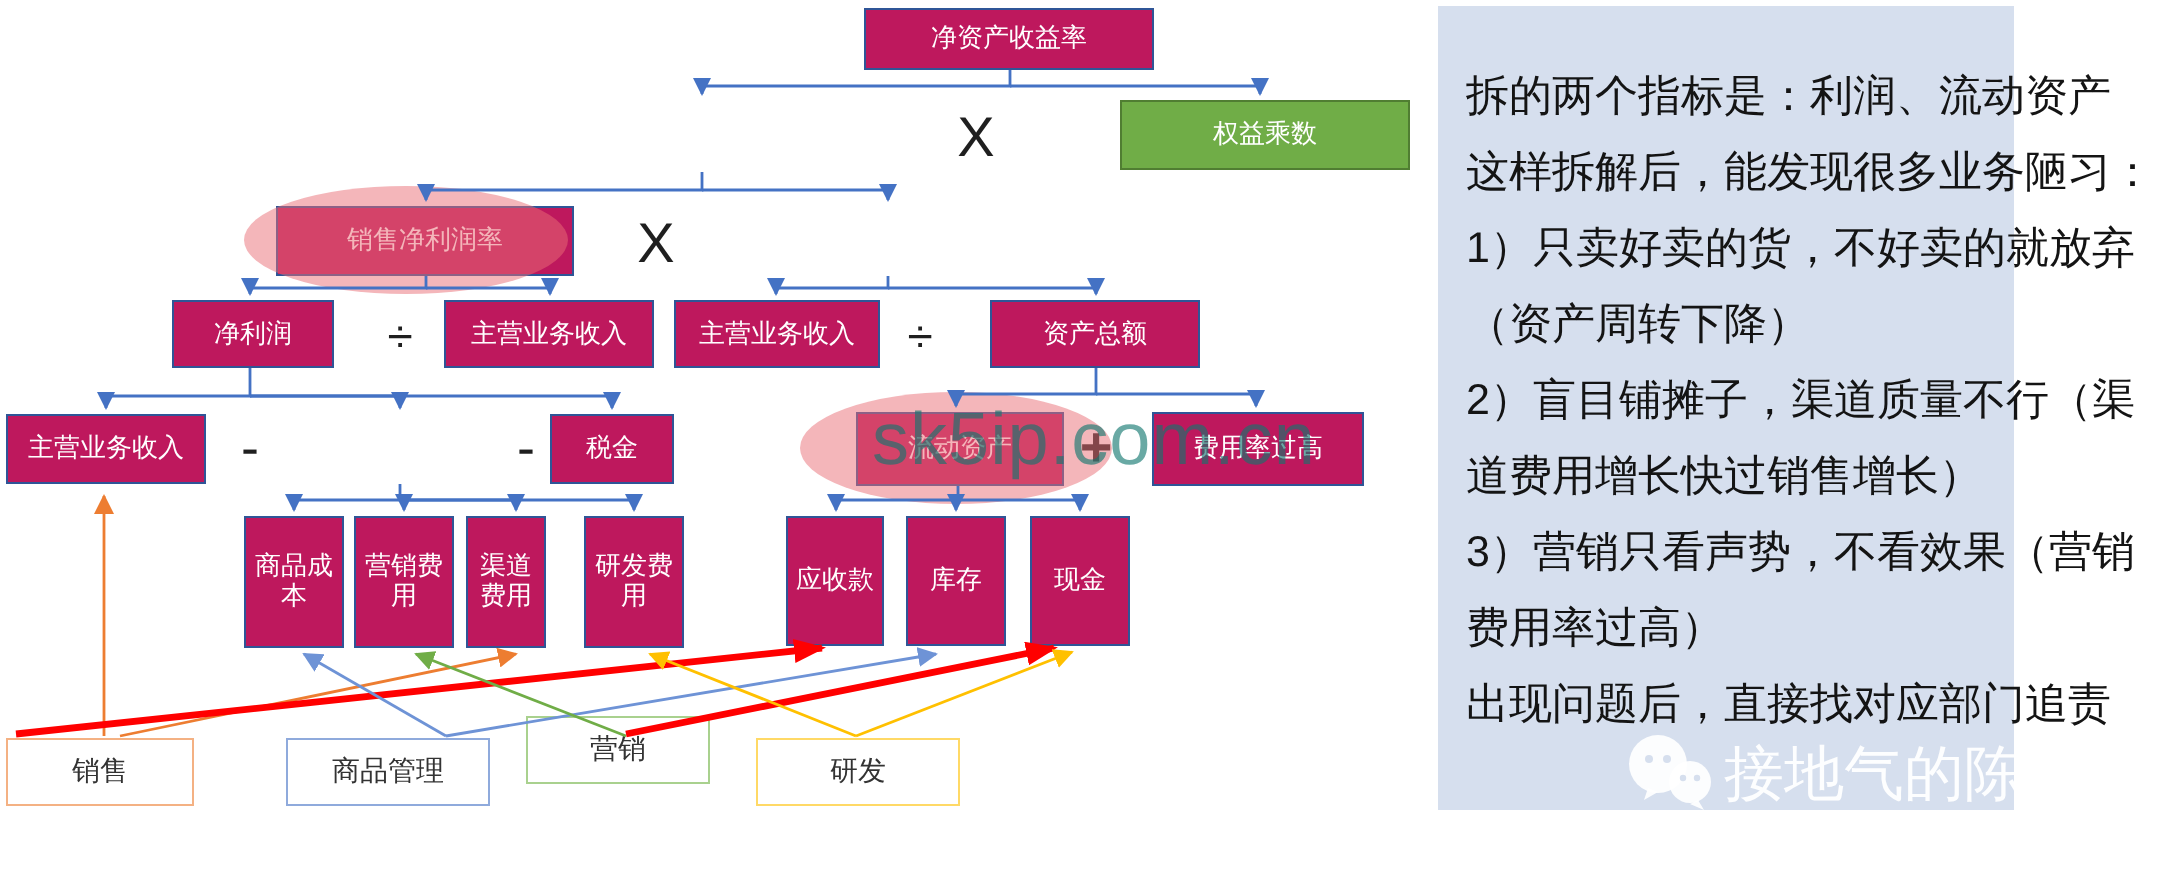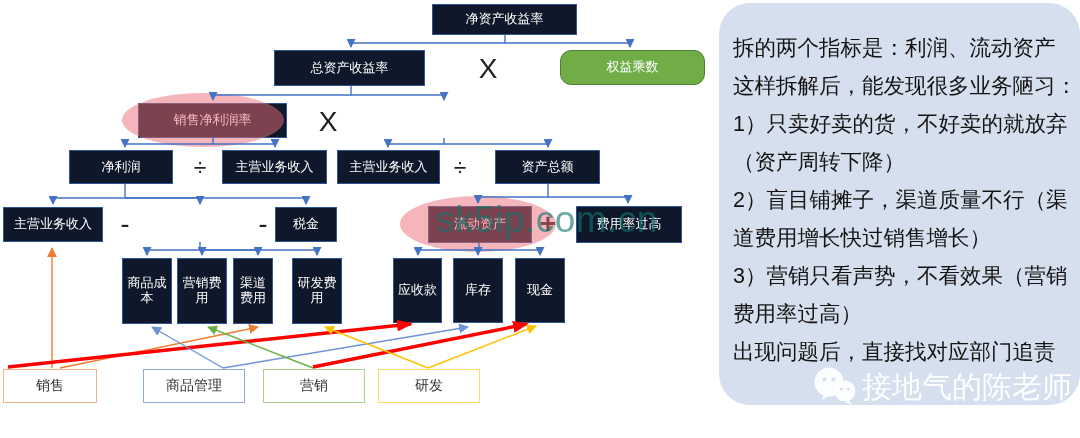--- a/index.html
+++ b/index.html
@@ -1,51 +1,50 @@
 <!DOCTYPE html>
 <html><head>
 <meta charset="utf-8">
 <style>
   html,body{margin:0;padding:0;background:#fff;}
   #canvas{position:relative;width:1080px;height:438px;background:#fff;overflow:hidden;
           font-family:"Liberation Sans","DejaVu Sans",sans-serif;}
   
   .node{position:absolute;display:flex;align-items:center;justify-content:center;
         text-align:center;font-size:13px;line-height:1.15;color:#fff;
-        background:#0f172a;border:1.5px solid #2F5597;box-sizing:border-box;
+        background:#be185d;border:1.5px solid #2F5597;box-sizing:border-box;
         z-index:2;padding:1px 2px;}
-  .node.green{background:#70AD47;border-color:#507E32;border-radius:11px;}
+  .node.green{background:#70AD47;border-color:#507E32;}
   .dept{position:absolute;display:flex;align-items:center;justify-content:center;
         font-size:14px;color:#333;background:#fff;border:1.5px solid;box-sizing:border-box;z-index:2;}
   .op{position:absolute;display:flex;align-items:center;justify-content:center;
       color:#1f1f1f;z-index:2;font-weight:400;}
   .hl-ellipse{position:absolute;border-radius:50%;background:rgba(233,110,118,0.5);
       z-index:3;pointer-events:none;}
   #lines{position:absolute;left:0;top:0;z-index:4;pointer-events:none;}
   
   .wm-center{position:absolute;left:436px;top:199px;z-index:5;font-size:37px;
       color:#0f766e;opacity:.62;letter-spacing:.5px;white-space:nowrap;}
   
-  .panel{position:absolute;left:719px;top:3px;width:361px;height:402px;
-      background:#D6DFEE;box-sizing:border-box;padding:26px 12px 0 14px;z-index:1;border-radius:31px;}
+  .panel{position:absolute;left:719px;top:3px;width:288px;height:402px;
+      background:#D6DFEE;box-sizing:border-box;padding:26px 12px 0 14px;z-index:1;}
   .pline{font-size:21.5px;line-height:38px;color:#141414;white-space:nowrap;}
   
   .wechat{position:absolute;left:812px;top:366px;z-index:6;display:flex;align-items:center;}
   .wechat-name{font-size:30px;color:rgba(255,255,255,.95);margin-left:4px;white-space:nowrap;text-align:right;}
 </style>
 </head>
 <body>
 
 <div id="canvas">
 
   <div class="node" style="left:432px;top:4px;width:145px;height:31px">净资产收益率</div>
-  <div class="node" style="left:274px;top:50px;width:151px;height:36px">总资产收益率</div>
   <div class="node green" style="left:560px;top:50px;width:145px;height:35px">权益乘数</div>
   <div class="node" style="left:138px;top:103px;width:149px;height:35px">销售净利润率</div>
-  <div class="node" style="left:69px;top:150px;width:104px;height:34px">净利润</div>
+  <div class="node" style="left:86px;top:150px;width:81px;height:34px">净利润</div>
   <div class="node" style="left:222px;top:150px;width:105px;height:34px">主营业务收入</div>
   <div class="node" style="left:337px;top:150px;width:103px;height:34px">主营业务收入</div>
   <div class="node" style="left:495px;top:150px;width:105px;height:34px">资产总额</div>
   <div class="node" style="left:3px;top:207px;width:100px;height:35px">主营业务收入</div>
   <div class="node" style="left:275px;top:207px;width:62px;height:35px">税金</div>
   <div class="node" style="left:428px;top:206px;width:104px;height:37px">流动资产</div>
   <div class="node" style="left:576px;top:206px;width:106px;height:37px">费用率过高</div>
   <div class="node" style="left:122px;top:258px;width:50px;height:66px">商品成本</div>
   <div class="node" style="left:177px;top:258px;width:50px;height:66px">营销费用</div>
   <div class="node" style="left:233px;top:258px;width:40px;height:66px">渠道费用</div>
@@ -60,21 +59,21 @@
   <div class="op" style="left:473px;top:52px;width:30px;height:33px;font-size:28px">X</div>
   <div class="op" style="left:313px;top:105px;width:30px;height:33px;font-size:28px">X</div>
   <div class="op" style="left:185px;top:152px;width:30px;height:32px;font-size:23px">÷</div>
   <div class="op" style="left:445px;top:152px;width:30px;height:32px;font-size:23px">÷</div>
   <div class="op" style="left:110px;top:207px;width:30px;height:35px;font-size:27px">-</div>
   <div class="op" style="left:248px;top:207px;width:30px;height:35px;font-size:27px">-</div>
   <div class="op" style="left:533px;top:205px;width:30px;height:37px;font-size:28px;font-weight:600">+</div>
 
   <div class="dept" style="left:3px;top:369px;width:94px;height:34px;border-color:#F4B183">销售</div>
   <div class="dept" style="left:143px;top:369px;width:102px;height:34px;border-color:#8FAADC">商品管理</div>
-  <div class="dept" style="left:263px;top:369px;width:102px;height:34px;border-color:#A9D18E">营销</div>
+  <div class="dept" style="left:263px;top:358px;width:92px;height:34px;border-color:#A9D18E">营销</div>
   <div class="dept" style="left:378px;top:369px;width:102px;height:34px;border-color:#FFD966">研发</div>
 
   <svg id="lines" width="720" height="438">
     <defs>
       <marker id="a-tree" markerUnits="userSpaceOnUse" markerWidth="9" markerHeight="9" refX="8" refY="4.5" orient="auto">
           <path d="M0,0 L9,4.5 L0,9 Z" fill="#4472C4"></path>
         </marker>
       <marker id="a-orange" markerUnits="userSpaceOnUse" markerWidth="10" markerHeight="10" refX="9" refY="5" orient="auto">
           <path d="M0,0 L10,5 L0,10 Z" fill="#ED7D31"></path>
         </marker>

